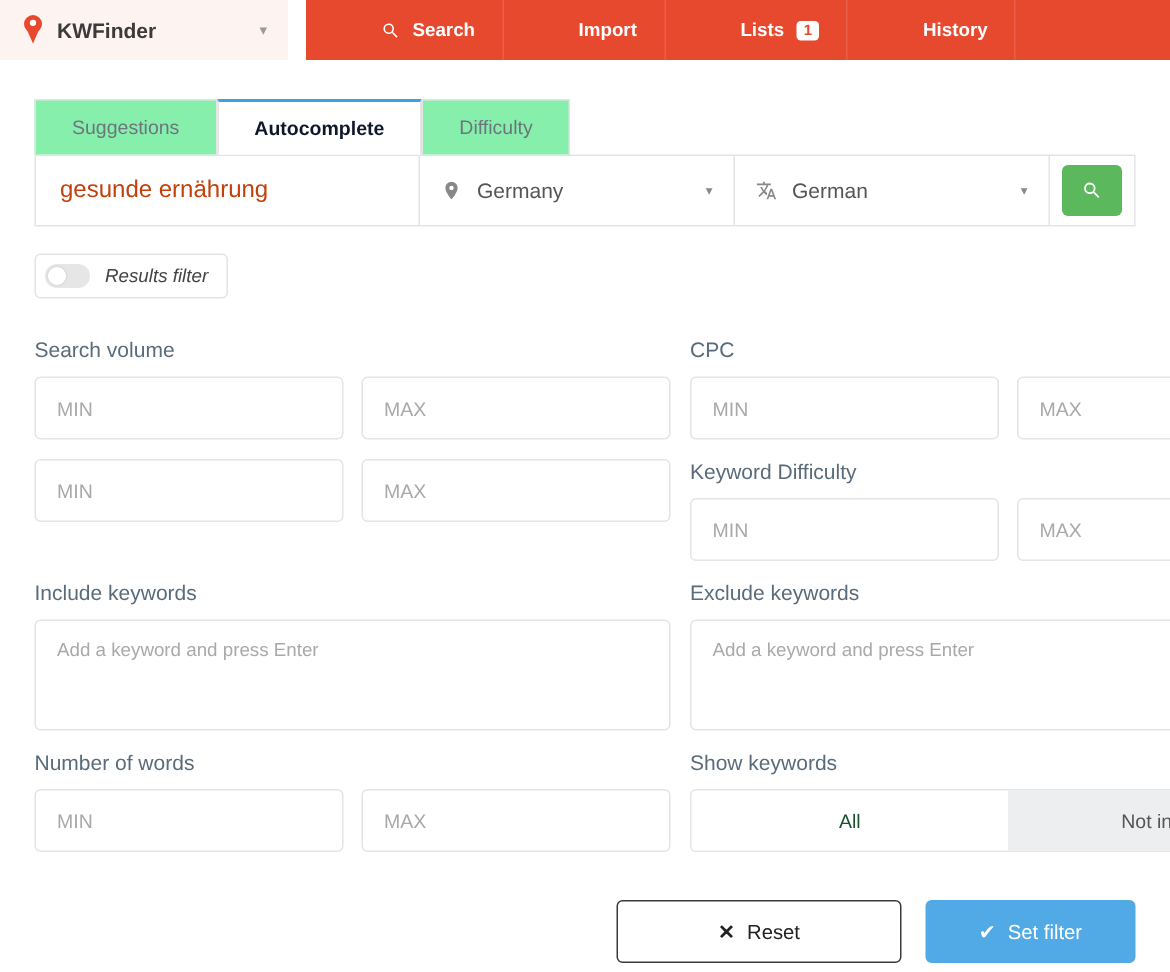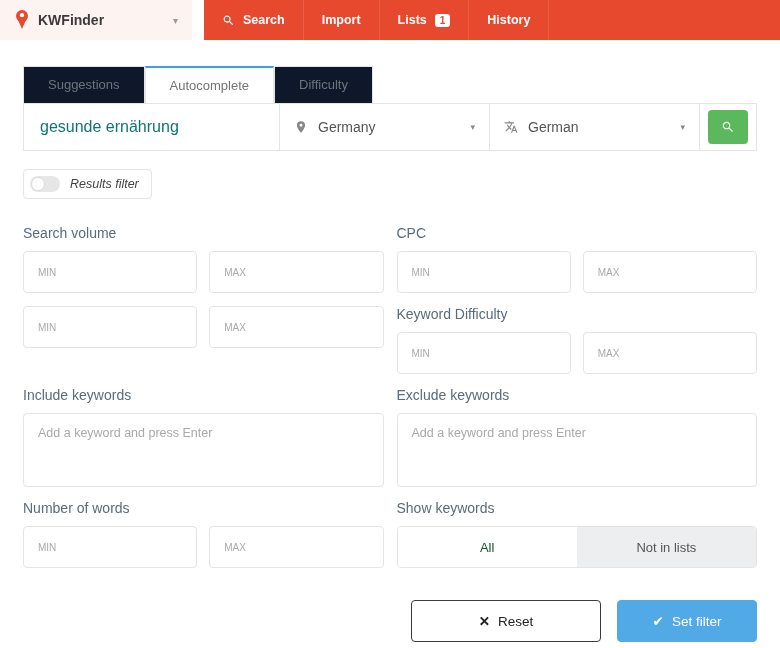--- a/index.html
+++ b/index.html
@@ -3,44 +3,44 @@
 <meta charset="utf-8">
 <style>
 * { box-sizing: border-box; margin: 0; padding: 0; font-family: -apple-system, BlinkMacSystemFont, "Segoe UI", Arial, sans-serif; }
 body { background: #fff; width: 780px; }
 .topbar { display: flex; height: 40px; gap: 12px; }
 .brand { width: 192px; background: #fdf3f1; display: flex; align-items: center; padding-left: 14px; gap: 8px; }
 .brand-logo { width: 16px; height: 20px; }
 .brand-name { font-size: 14px; font-weight: 600; color: #3b3b3b; flex: 1; }
 .brand-chevron { color: #9a9a9a; font-size: 10px; padding-right: 14px; }
 .nav { flex: 1; background: #e7492e; display: flex; }
-.nav-item { display: flex; align-items: center; color: #fff; font-size: 12.5px; font-weight: 600; padding: 0 18px; border-right: 1px solid rgba(255,255,255,0.12); cursor: pointer; gap: 8px; }
+.nav-item { display: flex; align-items: center; color: #fff; font-size: 12.5px; font-weight: 600; padding: 0 18px; border-right: 1px solid rgba(255,255,255,0.12); cursor: pointer; gap: 8px; margin-left: 32px; }
 .nav-item svg { width: 13px; height: 13px; }
 .badge { background: #fff; color: #e7492e; font-size: 10px; font-weight: 700; border-radius: 3px; padding: 1px 5px; }
 .content { padding: 26px 23px 26px 23px; }
 .tabs { display: flex; }
-.tab { padding: 10px 24px; font-size: 13px; color: #6c757d; background: #0f172a; border: 1px solid #e4e4e4; border-bottom: none; cursor: pointer; }
-.tab.active { background: #fff; color: #737373; font-weight: 400; border-top: 2px solid #3ba0e6; border-left: 1px solid #e4e4e4; border-right: 1px solid #e4e4e4; }
+.tab { padding: 10px 24px; font-size: 13px; color: #6c757d; background: #86efac; border: 1px solid #e4e4e4; border-bottom: none; cursor: pointer; }
+.tab.active { background: #fff; color: #0f172a; font-weight: 700; border-top: 2px solid #3ba0e6; border-left: 1px solid #e4e4e4; border-right: 1px solid #e4e4e4; }
 .searchrow { display: flex; border: 1px solid #e4e4e4; height: 48px; }
-.kw-input { flex: 1; border: none; padding: 0 16px; font-size: 16px; color: #0f766e; outline: none; }
+.kw-input { flex: 1; border: none; padding: 0 16px; font-size: 16px; color: #c2410c; outline: none; }
 .sel { width: 210px; border-left: 1px solid #e4e4e4; display: flex; align-items: center; padding: 0 14px; color: #555; font-size: 14px; cursor: pointer; gap: 10px; }
 .sel-label { flex: 1; }
 .sel-caret { font-size: 9px; color: #888; }
 .sel svg { width: 14px; height: 14px; fill: #888; }
 .go-wrap { display: flex; align-items: center; padding: 0 8px; border-left: 1px solid #e4e4e4; }
 .go-btn { width: 40px; height: 34px; background: #5cb85c; border: none; border-radius: 4px; display: flex; align-items: center; justify-content: center; cursor: pointer; }
 .go-btn svg { width: 14px; height: 14px; fill: #fff; }
 .filter-toggle-row { margin-top: 18px; display: flex; font-style: italic; }
 .filter-toggle { display: flex; align-items: center; border: 1px solid #e4e4e4; border-radius: 4px; height: 30px; padding-right: 12px; gap: 10px; font-size: 12.5px; color: #444; cursor: pointer; }
 .switch { width: 30px; height: 16px; background: #e6e6e6; border-radius: 8px; margin-left: 6px; position: relative; }
 .switch-knob { position: absolute; left: 1px; top: 1px; width: 14px; height: 14px; background: #fff; border-radius: 50%; border: 1px solid #ddd; }
 .grid { display: grid; grid-template-columns: 1fr 1fr; column-gap: 42px; row-gap: 20px; margin-top: 26px; gap: 13px; }
 .field-label { font-size: 14px; color: #5a6b7b; margin-bottom: 10px; }
 .pair { display: flex; gap: 12px; }
-.txt { flex: 1; height: 42px; border: 1px solid #e4e4e4; border-radius: 4px; padding: 0 14px; font-size: 10px; color: #333; outline: none; }
+.txt { flex: 1; height: 42px; border: 1px solid #e4e4e4; border-radius: 4px; padding: 0 14px; font-size: 13px; color: #333; outline: none; }
 .txt::placeholder { color: #a9a9a9; }
 .tagbox { height: 74px; border: 1px solid #e4e4e4; border-radius: 4px; padding: 12px 14px; font-size: 12.5px; color: #a9a9a9; cursor: text; }
 .seg { display: flex; height: 42px; border: 1px solid #e4e4e4; border-radius: 4px; overflow: hidden; }
 .seg-btn { flex: 1; display: flex; align-items: center; justify-content: center; font-size: 13px; color: #14532d; background: #fff; cursor: pointer; }
 .seg-btn.inactive { background: #eceeef; color: #555; }
 .actions { display: flex; justify-content: flex-end; gap: 16px; margin-top: 32px; }
 .btn { height: 42px; border-radius: 4px; font-size: 13.5px; display: flex; align-items: center; justify-content: center; gap: 8px; cursor: pointer; padding: 0 26px; }
 .btn-reset { background: #fff; border: 1.5px solid #3a3a3a; color: #222; width: 190px; }
 .btn-set { background: #51a9e6; border: 1px solid #51a9e6; color: #fff; width: 140px; }
 </style>

